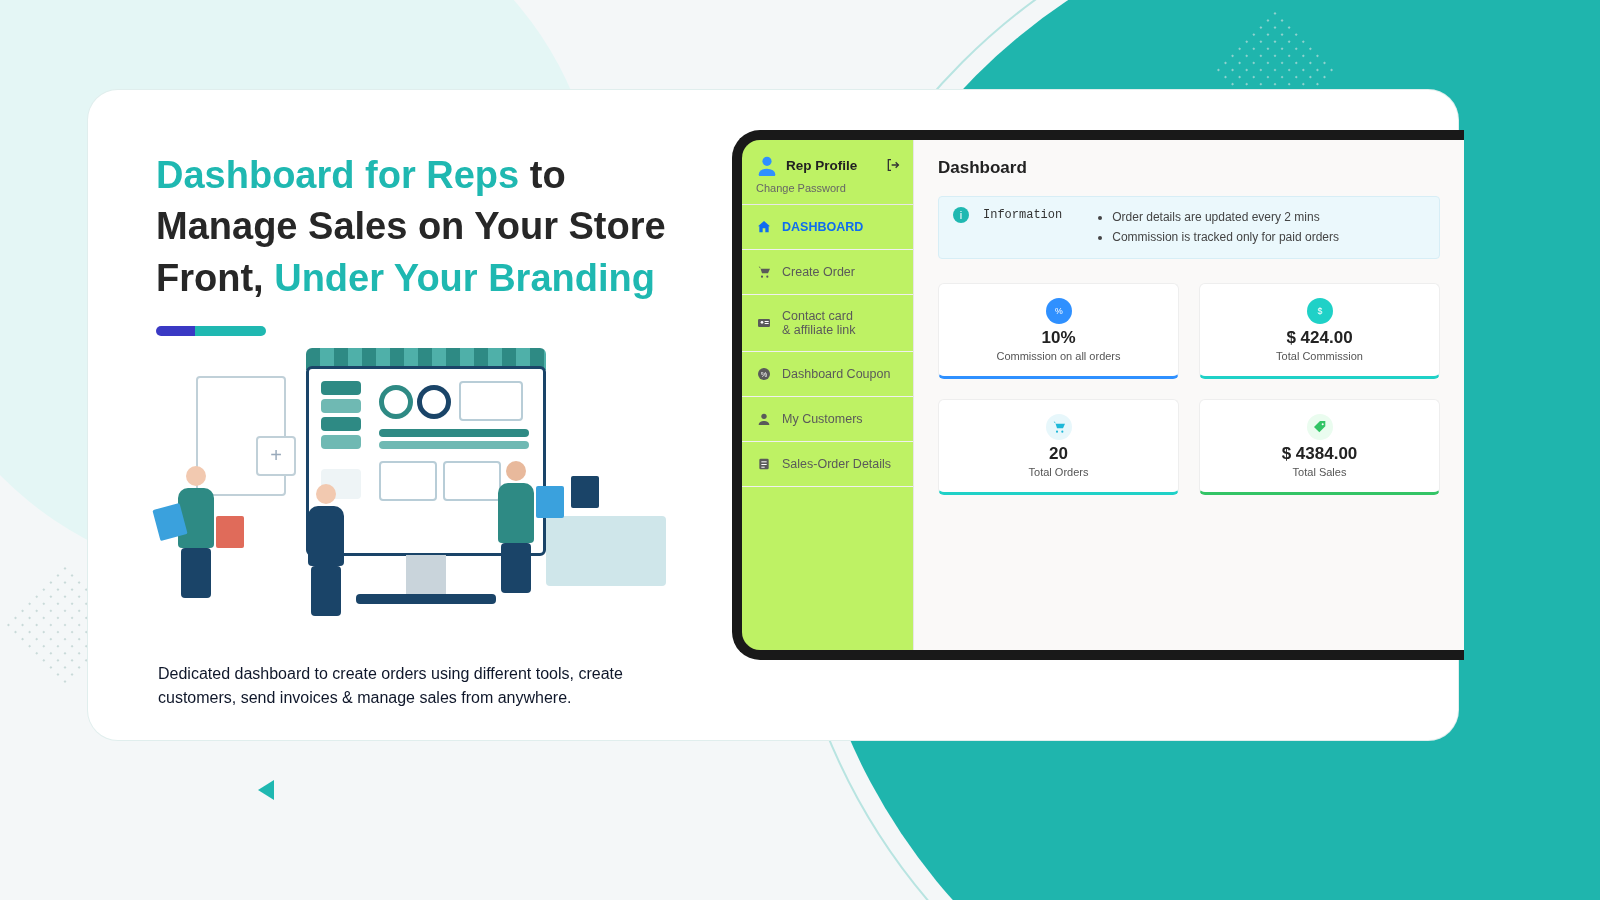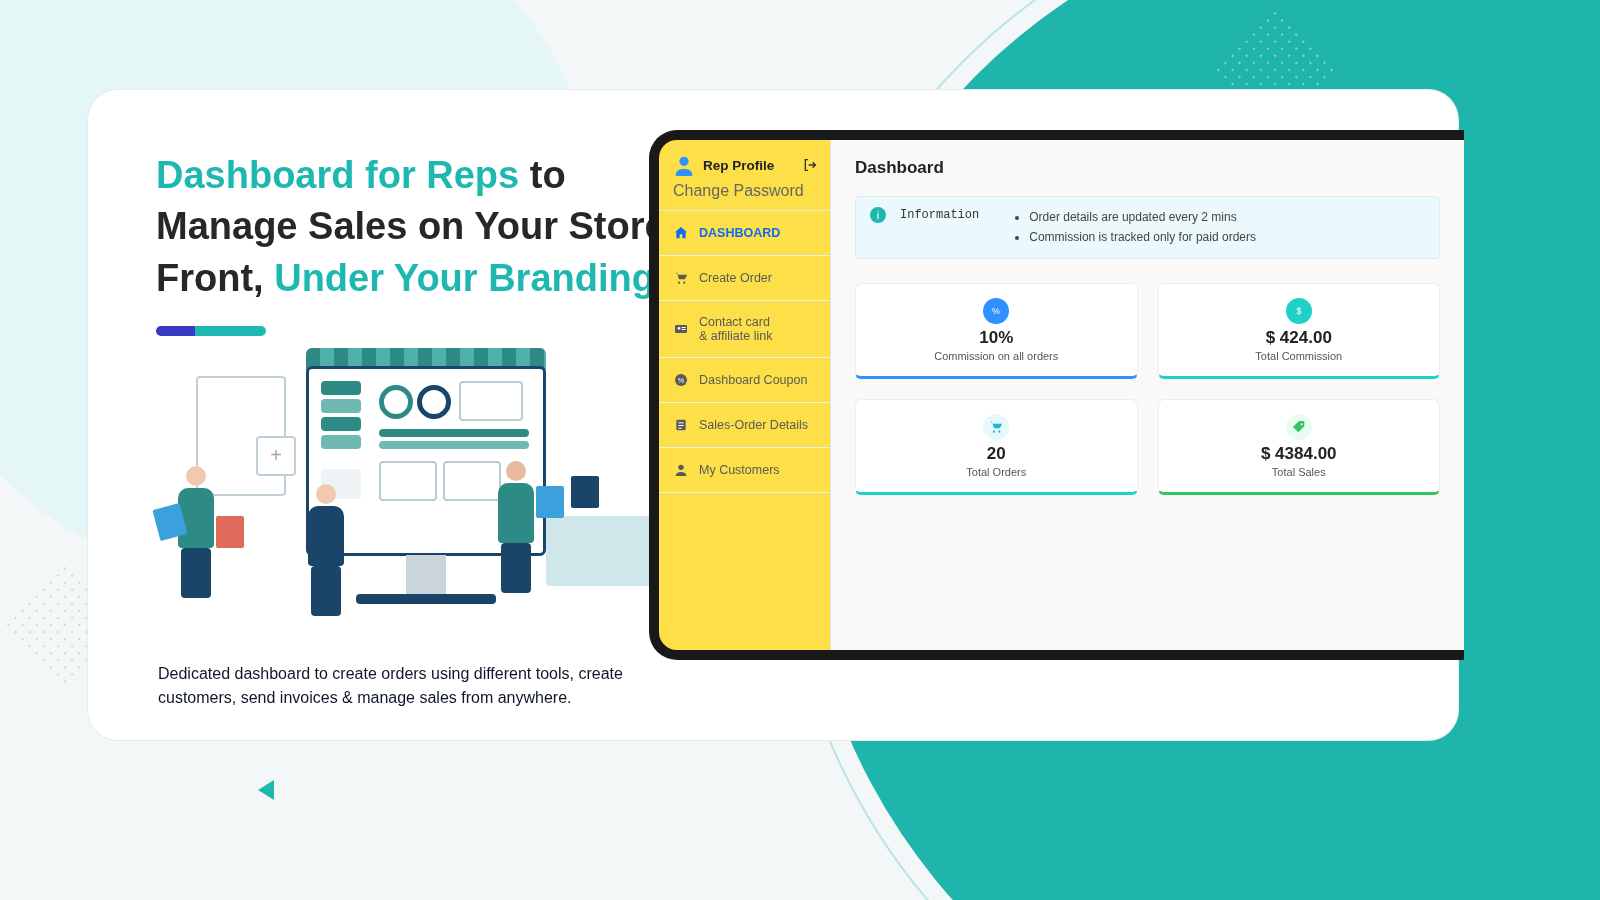--- a/index.html
+++ b/index.html
@@ -21,27 +21,27 @@
   .left-col { width:640px; padding:60px 20px 20px 68px; position:relative;}
   .title { font-size:38px; font-weight:600; line-height:1.35; color:#272727;}
   .title .teal { color:#1fb8b1;}
   .accent { margin-top:22px; width:110px; height:10px; border-radius:5px; background:linear-gradient(to right,#3a39c4 0 35%, #1fb8b1 35% 100%);}
   .illus { margin-top:30px; width:530px; height:280px; position:relative;}
   .desc { position:absolute; bottom:30px; left:70px; width:480px; font-size:16px; color:#0f172a; line-height:1.5;}
   .nav-arrow { position:absolute; left:170px; bottom:-60px; width:0; height:0; border-top:10px solid transparent; border-bottom:10px solid transparent; border-right:16px solid #1fb8b1;}
 
   
   .device-wrap { flex:1; position:relative; }
-  .device { position:absolute; right:-6px; top:40px; width:815px; height:530px; border:10px solid #191919; border-right:none; border-radius:28px 0 0 28px; background:#fde047; overflow:hidden; display:flex;}
+  .device { position:absolute; right:-6px; top:40px; width:732px; height:530px; border:10px solid #191919; border-right:none; border-radius:28px 0 0 28px; background:#bef264; overflow:hidden; display:flex;}
   .sidebar { width:172px; border-right:1px solid #e6e6e6; display:flex; flex-direction:column; font-size:13px;}
   .profile { display:flex; align-items:center; gap:8px; padding:14px 12px 6px 14px;}
   .avatar-ic { width:22px; height:22px; }
   .profile-name { font-weight:600; font-size:13.5px; color:#222;}
   .logout-ic { margin-left:auto; width:16px; height:16px; }
-  .change-pw { padding:0 14px 10px; font-size:16px; color:#666;}
+  .change-pw { padding:0 14px 10px; font-size:11px; color:#666;}
   .sep { height:1px; background:#e8e8e8;}
   .nav-item { display:flex; align-items:center; gap:10px; padding:14px 14px; color:#5a5a5a; border-bottom:1px solid #f0f0f0; font-size:12.5px;}
   .nav-item.active { color:#0f6cf0; font-weight:600;}
   .nav-ic { width:16px; height:16px; flex:none;}
 
   .main { flex:1; background:#faf9f8; padding:18px 24px; }
   .main h2 { font-size:17px; font-weight:600; color:#222; margin-bottom:18px;}
   .info-box { background:#ebf8fc; border:1px solid #d7eef6; border-radius:4px; padding:10px 14px; display:flex; gap:14px; font-size:12px; color:#333; margin-bottom:24px;}
   .info-ic { width:16px; height:16px; background:#1fb8b1; border-radius:50%; color:#fff; font-size:11px; display:flex; align-items:center; justify-content:center; flex:none;}
   .info-label { font-weight:400; color:#333; padding-top:1px;font-family:Liberation Mono, monospace;}
@@ -182,33 +182,33 @@
         </div>
         <div class="nav-item">
           <svg class="nav-ic" viewBox="0 0 24 24" fill="#5a5a5a">
               <circle cx="12" cy="12" r="9"></circle>
               <text x="12" y="16" text-anchor="middle" fill="#fff" font-size="11">%</text>
             </svg>
           <span>Dashboard Coupon</span>
         </div>
         <div class="nav-item">
           <svg class="nav-ic" viewBox="0 0 24 24" fill="#5a5a5a">
+              <circle cx="12" cy="8" r="4"></circle>
+              <path d="M4 21c0-4 4-6 8-6s8 2 8 6z"></path>
+            </svg>
+          <span>My Customers</span>
+        </div>
+        <div class="nav-item">
+          <svg class="nav-ic" viewBox="0 0 24 24" fill="#5a5a5a">
               <rect x="5" y="4" width="14" height="16" rx="2"></rect>
               <rect x="8" y="8" width="8" height="1.5" fill="#fff"></rect>
               <rect x="8" y="12" width="8" height="1.5" fill="#fff"></rect>
               <rect x="8" y="16" width="5" height="1.5" fill="#fff"></rect>
             </svg>
           <span>Sales-Order Details</span>
-        </div>
-        <div class="nav-item">
-          <svg class="nav-ic" viewBox="0 0 24 24" fill="#5a5a5a">
-              <circle cx="12" cy="8" r="4"></circle>
-              <path d="M4 21c0-4 4-6 8-6s8 2 8 6z"></path>
-            </svg>
-          <span>My Customers</span>
         </div>
       </div>
 
       <div class="main">
         <h2>Dashboard</h2>
         <div class="info-box">
           <div class="info-ic">i</div>
           <div class="info-label">Information</div>
           <ul class="info-list" style="margin-left:20px;">
             <li>Order details are updated every 2 mins</li>

